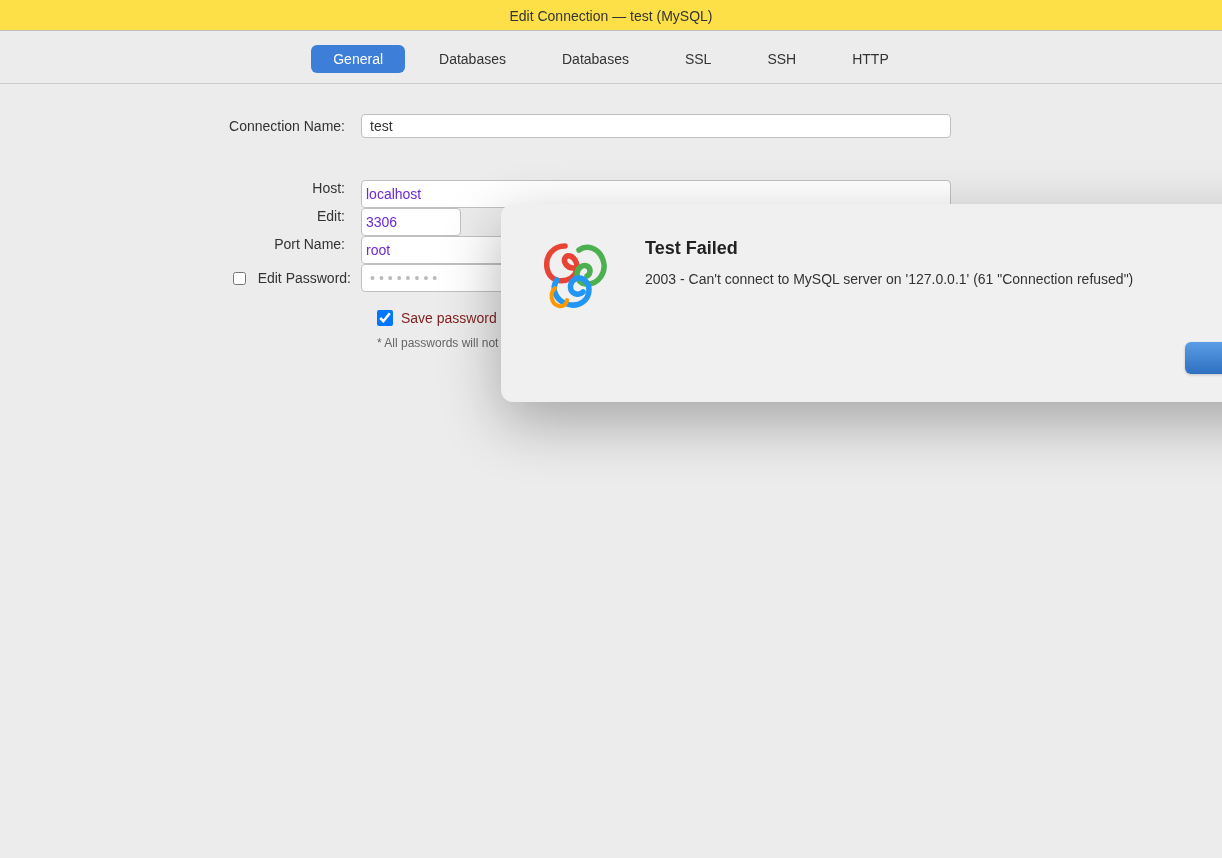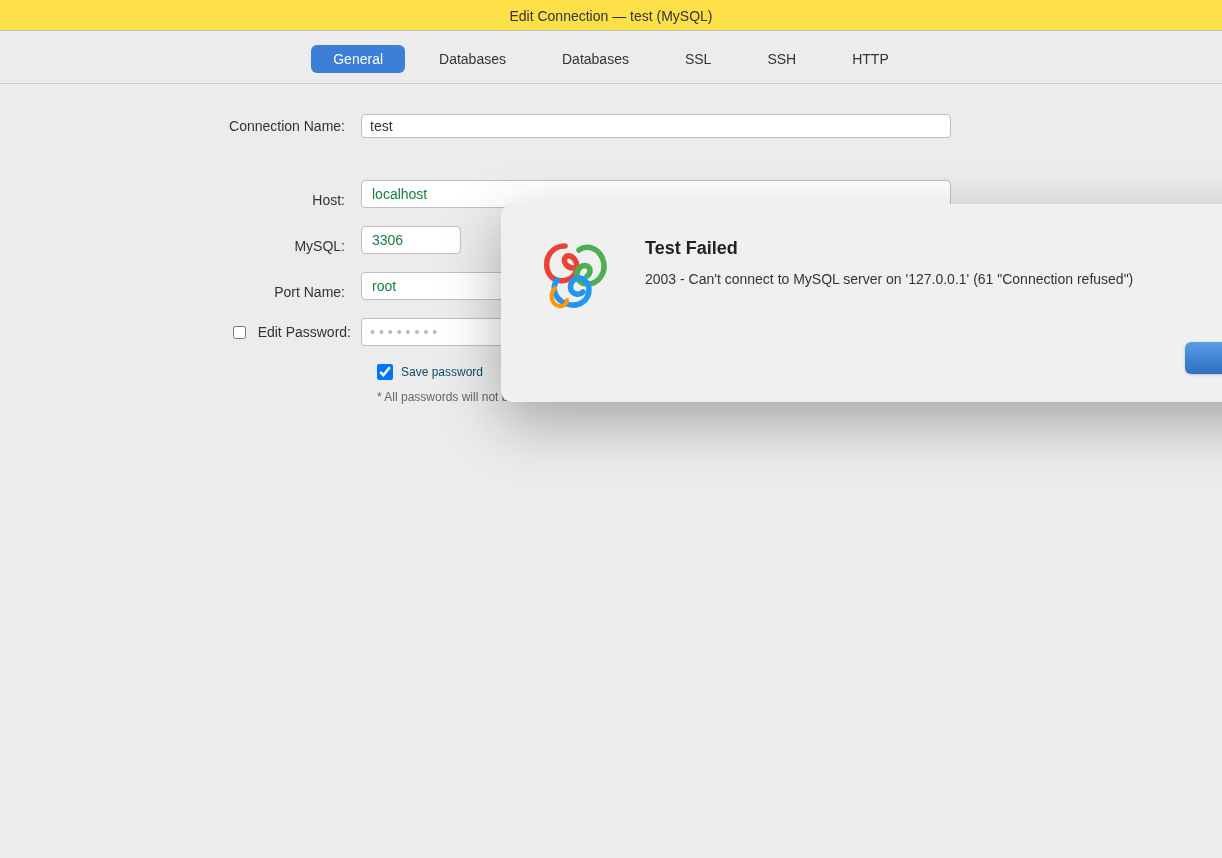--- a/index.html
+++ b/index.html
@@ -58,42 +58,41 @@
 
     
     .form-area {
       max-width: 900px;
       margin: 0 auto;
       padding: 0 40px;
     }
 
     .form-row {
       display: flex;
-      align-items: flex-end;
-      margin-bottom: 18px;
+      align-items: flex-start;
     }
 
     .form-label {
       width: 160px;
       text-align: right;
       padding-right: 16px;
       font-size: 14px;
       color: #333;
     }
 
     .form-input {
       flex: 1;
       max-width: 590px;
       height: 28px;
       border: 1px solid #c0c0c0;
       border-radius: 4px;
-      padding: 0 10px;
+      padding: 0 4px;
       font-size: 14px;
       background: #fff;
-      color: #15803d;
+      color: #6d28d9;
       outline: none;
     }
 
     .form-input-port {
       width: 100px;
       max-width: 100px;
     }
 
     .form-input-password {
       flex: 1;
@@ -117,22 +116,22 @@
     }
 
     .checkbox-row input[type="checkbox"] {
       margin-right: 8px;
       width: 16px;
       height: 16px;
       cursor: pointer;
     }
 
     .checkbox-label {
-      font-size: 12px;
-      color: #0c4a6e;
+      font-size: 14px;
+      color: #7f1d1d;
       text-align: center;
     }
 
     .edit-password-row {
       display: flex;
       align-items: center;
       margin-bottom: 18px;
     }
 
     .edit-password-row .check-area {
@@ -293,21 +292,21 @@
       <div class="conn-name-label">Connection Name:</div>
       <input class="conn-name-input" type="text" value="test" style="">
     </div>
 
     <div class="form-row">
       <div class="form-label">Host:</div>
       <input class="form-input" type="text" value="localhost" style="">
     </div>
 
     <div class="form-row">
-      <div class="form-label">MySQL:</div>
+      <div class="form-label">Edit:</div>
       <input class="form-input form-input-port" type="text" value="3306" style="">
     </div>
 
     <div class="form-row">
       <div class="form-label">Port Name:</div>
       <input class="form-input" type="text" value="root" style="">
     </div>
 
     <div class="edit-password-row">
       <div class="check-area">

